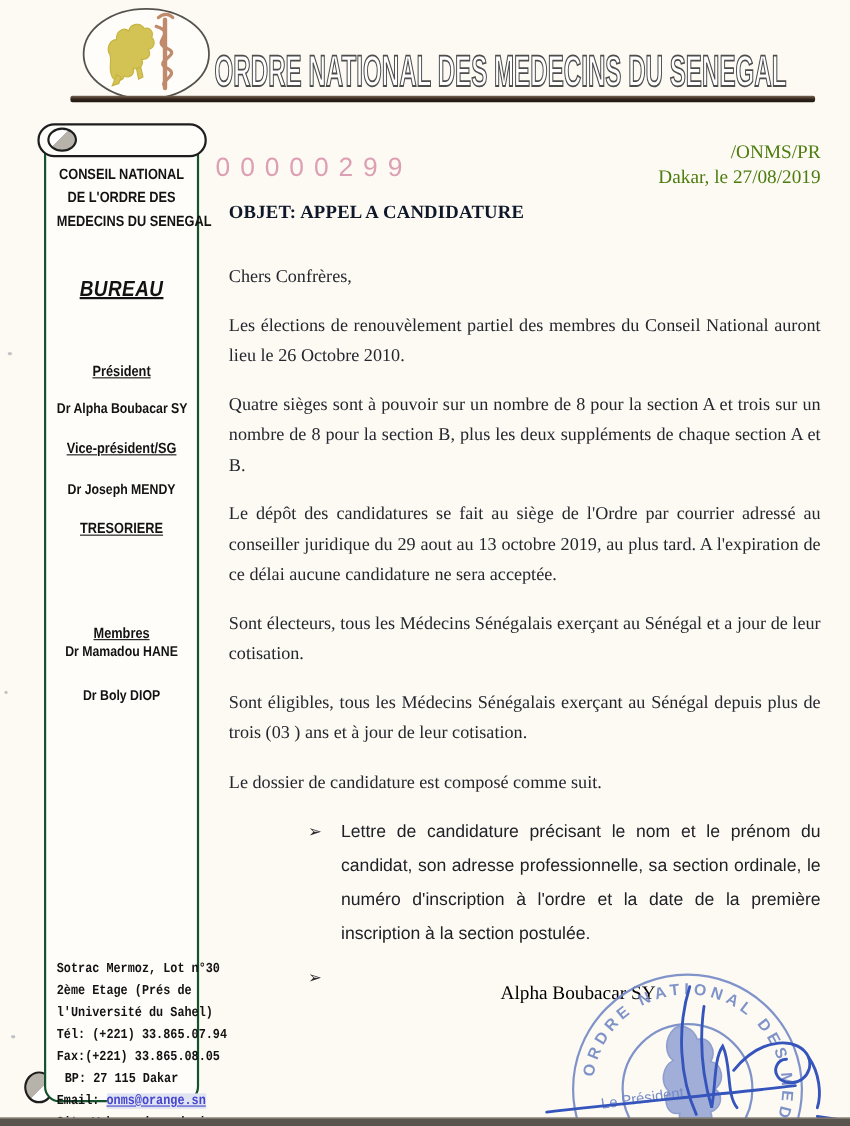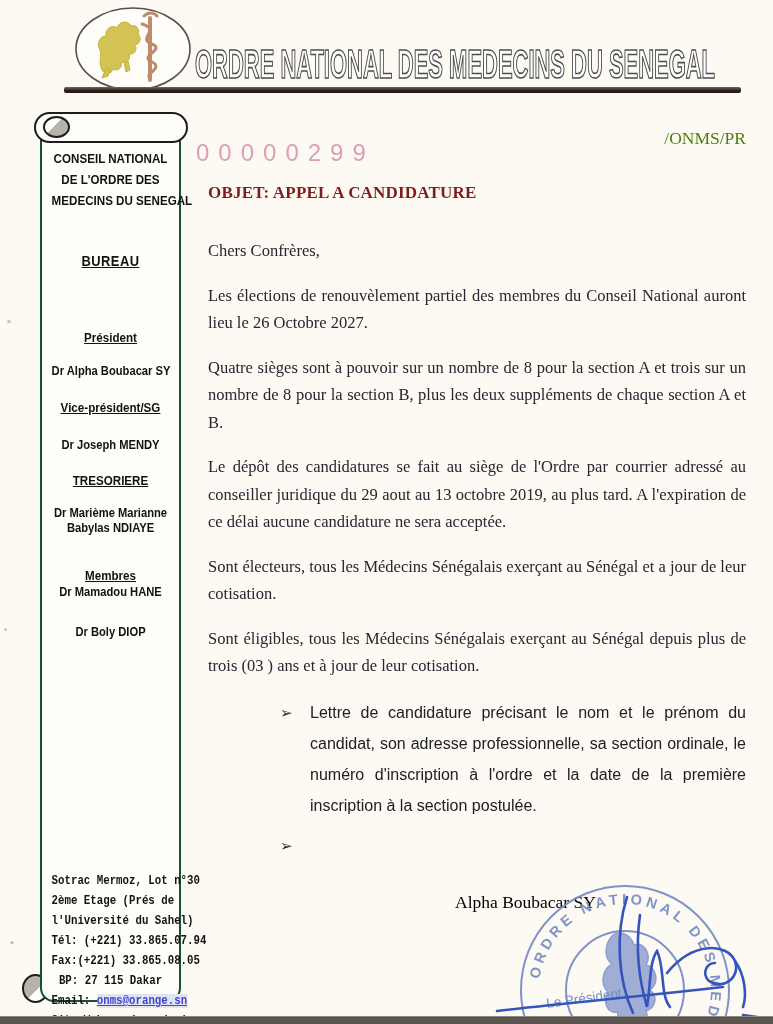--- a/index.html
+++ b/index.html
@@ -32,21 +32,21 @@
   
   .stamp-number {
     position:absolute; left:196px; top:115px;
     font-family:Liberation Sans, sans-serif;
     font-size:24px; letter-spacing:9px; color:#dd9fb4;margin-top:24px;
   }
   .ref-block { position:absolute; left:430px; top:127px; width:316px; text-align:right; font-size:17.5px; color:#4d7c0f; }
   .ref-block .line { line-height:22px; }
 
   
-  .subject { position:absolute; left:208px; top:183px; font-size:17px; font-weight:bold; letter-spacing:.2px; color:#7f1d1d; }
+  .subject { position:absolute; left:208px; top:183px; font-size:17px; font-weight:bold; letter-spacing:.2px; color:#0f172a; }
   .letter-body { position:absolute; left:208px; top:221px; width:538px; font-size:16.5px; line-height:27.5px; }
   .letter-body p { margin-bottom:17px; text-align:justify;margin-top:16px; }
   .letter-body p.salutation { text-align:left; }
   .bullet-list { list-style:none; margin-top:12px; }
   .bullet-list li {
     position:relative; margin-left:72px; padding-left:30px; margin-bottom:9px;
     font-family:"Liberation Sans", sans-serif; font-size:16px; line-height:31px;
     text-align:justify; color:#202027;
   }
   .bullet-list .marker { position:absolute; left:0; top:0; font-size:15px; color:#2a2a30; }
@@ -71,21 +71,21 @@
   }
   .scroll-roll-top .curl {
     position:absolute; left:7px; top:2px; width:27px; height:22px;
     border:2px solid #1d1d1d; border-radius:50%;
     background:linear-gradient(135deg,#fff 42%, #b7b3aa 42%);
   }
   .sb { position:absolute; width:100%; text-align:center; font-family:"Liberation Sans", sans-serif; color:#121212; }
   .cond { display:block; transform:scaleX(0.86); transform-origin:50% 50%; white-space:nowrap; }
   .sb-council { top:8px; font-weight:bold; font-size:13.5px; line-height:21px; }
   .sb-head { font-weight:bold; text-decoration:underline; }
-  .sb-bureau { top:112px; font-size:15px; letter-spacing:.5px; }
+  .sb-bureau { top:112px; font-size:20px; letter-spacing:.5px;font-style:italic; }
   .sb-role-title { font-size:13.5px; }
   .sb-name { font-weight:bold; font-size:13px; }
   .sb-address { top:731px; font-weight:bold; font-size:12.5px; line-height:20px;font-family:Liberation Mono, monospace; }
   .email-link { color:#4444cc; text-decoration:underline; background:#dfe3f2; }
 
   
   .stamp-svg { position:absolute; left:455px; top:855px; width:318px; height:169px; z-index:4; pointer-events:none; }
   .stamp-svg text { font-family:"Liberation Sans", sans-serif; }
 
   
@@ -144,24 +144,20 @@
 
   <div class="sb sb-head sb-role-title" style="top:260px">
     <span class="cond">Vice-président/SG</span>
   </div>
   <div class="sb sb-name" style="top:297px">
     <span class="cond">Dr Joseph MENDY</span>
   </div>
 
   <div class="sb sb-head sb-role-title" style="top:333px">
     <span class="cond">TRESORIERE</span>
-  </div>
-  <div class="sb sb-name" style="top:365px">
-    <span class="cond">Dr Marième Marianne</span>
-    <span class="cond">Babylas NDIAYE</span>
   </div>
 
   <div class="sb sb-head sb-role-title" style="top:428px">
     <span class="cond">Membres</span>
   </div>
   <div class="sb sb-name" style="top:444px">
     <span class="cond">Dr Mamadou HANE</span>
   </div>
   <div class="sb sb-name" style="top:484px">
     <span class="cond">Dr Boly DIOP</span>
@@ -180,31 +176,33 @@
 </div>
 
 <div class="scroll-roll-top">
   <div class="curl"></div>
 </div>
 
 <div class="stamp-number">00000299</div>
 
 <div class="ref-block">
   <div class="line">/ONMS/PR</div>
+  <div class="line">Dakar, le 27/08/2019</div>
 </div>
 
 <div class="subject">OBJET: APPEL A CANDIDATURE</div>
 
 <div class="letter-body">
   <p class="salutation">Chers Confrères,</p>
-  <p>Les élections de renouvèlement partiel des membres du Conseil National auront lieu le 26 Octobre 2027.</p>
+  <p>Les élections de renouvèlement partiel des membres du Conseil National auront lieu le 26 Octobre 2010.</p>
   <p>Quatre sièges sont à pouvoir sur un nombre de 8 pour la section A et trois sur un nombre de 8 pour la section B, plus les deux suppléments de chaque section A et B.</p>
   <p>Le dépôt des candidatures se fait au siège de l'Ordre par courrier adressé au conseiller juridique du 29 aout au 13 octobre 2019, au plus tard. A l'expiration de ce délai aucune candidature ne sera acceptée.</p>
   <p>Sont électeurs, tous les Médecins Sénégalais exerçant au Sénégal et a jour de leur cotisation.</p>
   <p>Sont éligibles, tous les Médecins Sénégalais exerçant au Sénégal depuis plus de trois (03 ) ans et à jour de leur cotisation.</p>
+  <p>Le dossier de candidature est composé comme suit.</p>
 
   <ul class="bullet-list">
     <li>
       <span class="marker">➢</span>
       <span>Lettre de candidature précisant le nom et le prénom du candidat, son adresse professionnelle, sa section ordinale, le numéro d'inscription à l'ordre et la date de la première inscription à la section postulée.</span>
     </li>
     <li>
       <span class="marker">➢</span>
     </li>
   </ul>

